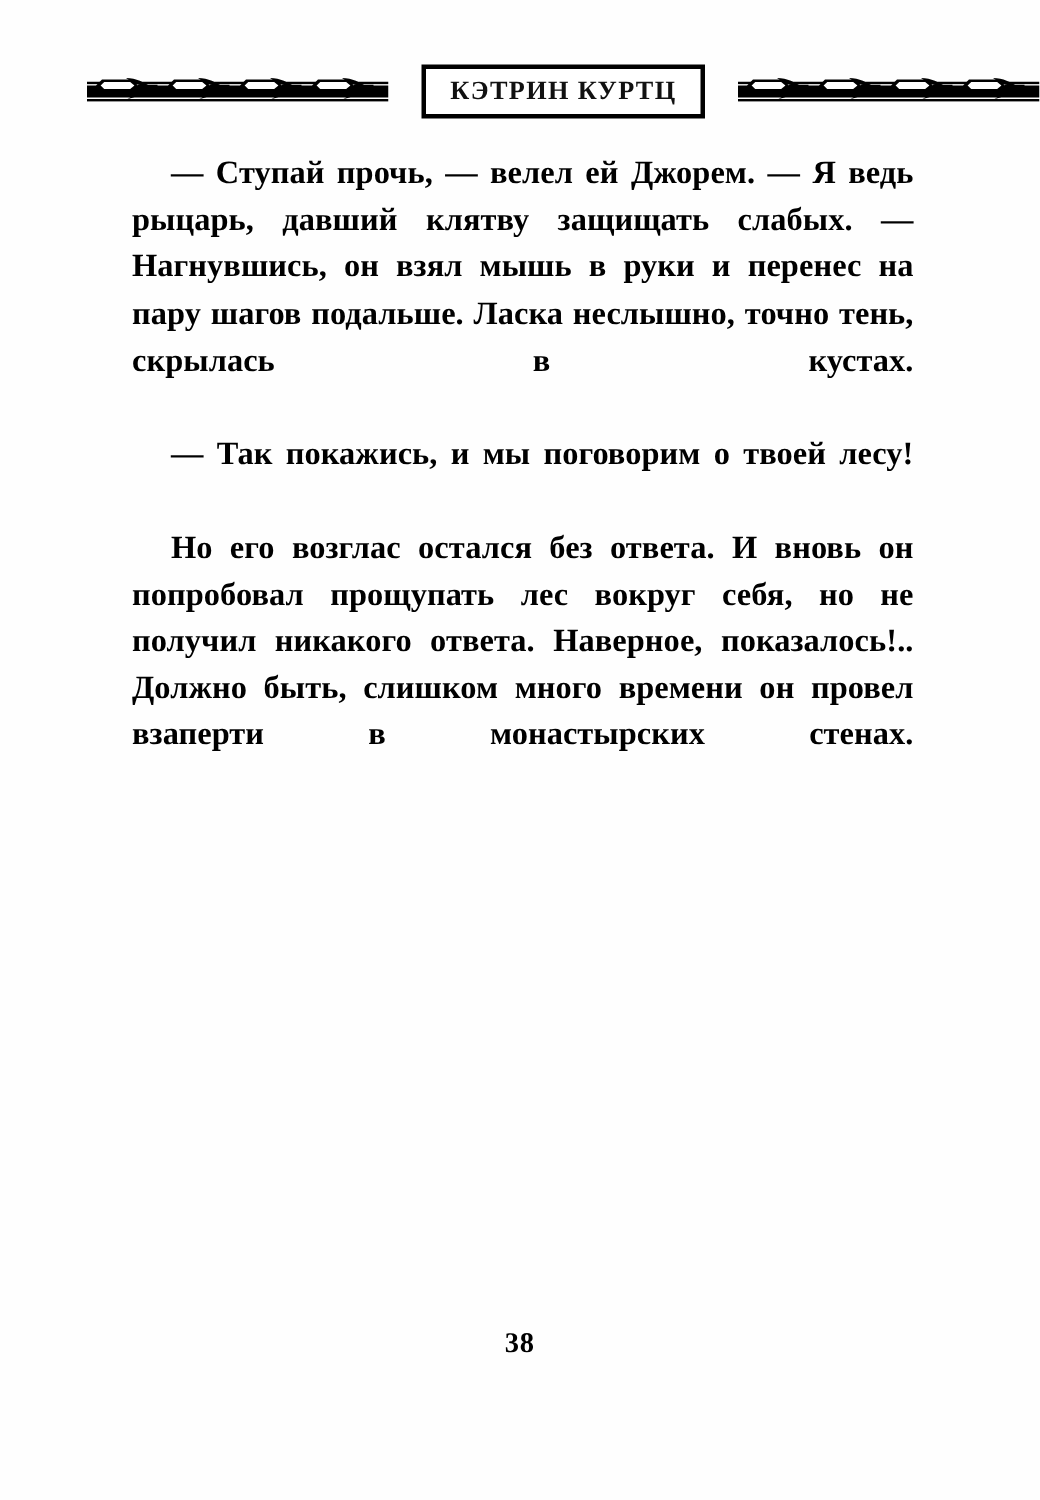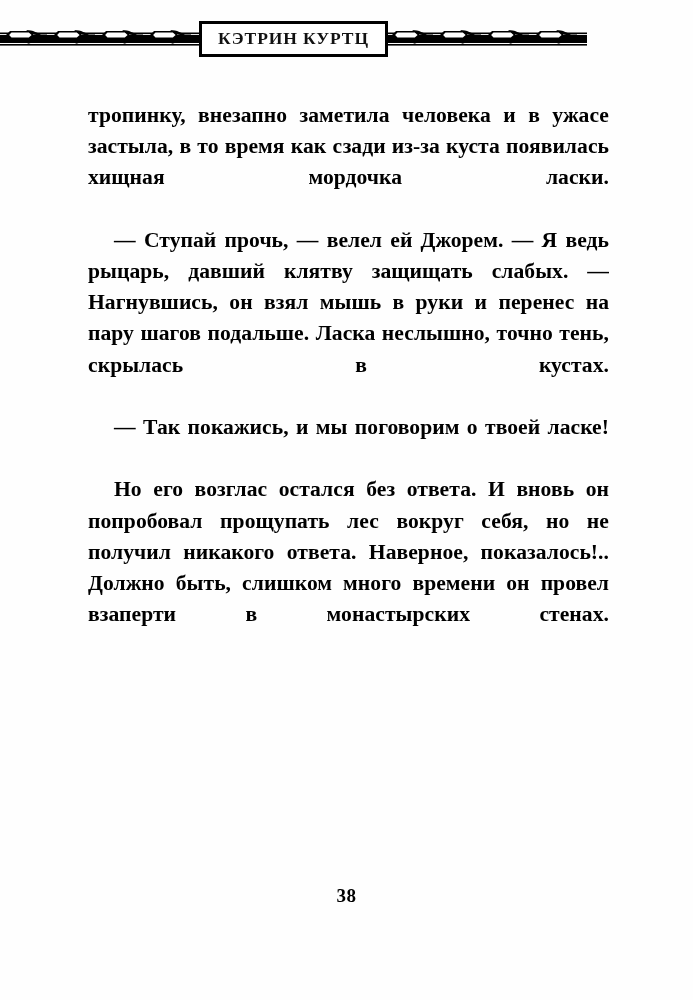--- a/index.html
+++ b/index.html
@@ -20,25 +20,26 @@
     position: absolute;
     inset: 0;
     background: #fefefe;
   }
 
   
   .running-header {
     position: absolute;
     left: 0;
     right: 0;
-    top: 16px;
+    top: 38px;
     height: 46px;
     display: flex;
     align-items: center;
-    justify-content: flex-start;
+    justify-content: flex-end;
+    gap: 24px;
   }
 
   .ornament {
     flex: 0 0 auto;
     width: 201px;
     height: 34px;
     display: block;
   }
 
   .author-box {
@@ -187,22 +188,21 @@
           <path d="M26 8 C33 8 38 11 43 14 C39 14 35 12.5 31 11.5 Z" fill="#000"></path>
           <path d="M43 14 C38 17 33 21 27 22 C31 19 36 17 40 15.5 Z" fill="#000"></path>
           <path d="M34 12.5 L47 12.5 L47 14.6 L34 14.6 Z" fill="#000"></path>
         </g>
       </g>
     </svg>
 
   </div>
 
   <div class="body-text">
-    <p class="para first">тропинку, внезапно заметила человека и в ужасе застыла, в то время как сзади из-за куста появилась хищная мордочка ласки.</p>
     <p class="para">— Ступай прочь, — велел ей Джорем. — Я ведь рыцарь, давший клятву защищать слабых. — Нагнувшись, он взял мышь в руки и перенес на пару шагов подальше. Ласка неслышно, точно тень, скрылась в кустах.</p>
-    <p class="para">— Так покажись, и мы поговорим о твоей ласке!</p>
+    <p class="para">— Так покажись, и мы поговорим о твоей лесу!</p>
     <p class="para">Но его возглас остался без ответа. И вновь он попробовал прощупать лес вокруг себя, но не получил никакого ответа. Наверное, показалось!.. Должно быть, слишком много времени он провел взаперти в монастырских стенах.</p>
 
   </div>
 
   <div class="folio">38</div>
 
 </div>
 
 </body></html>

